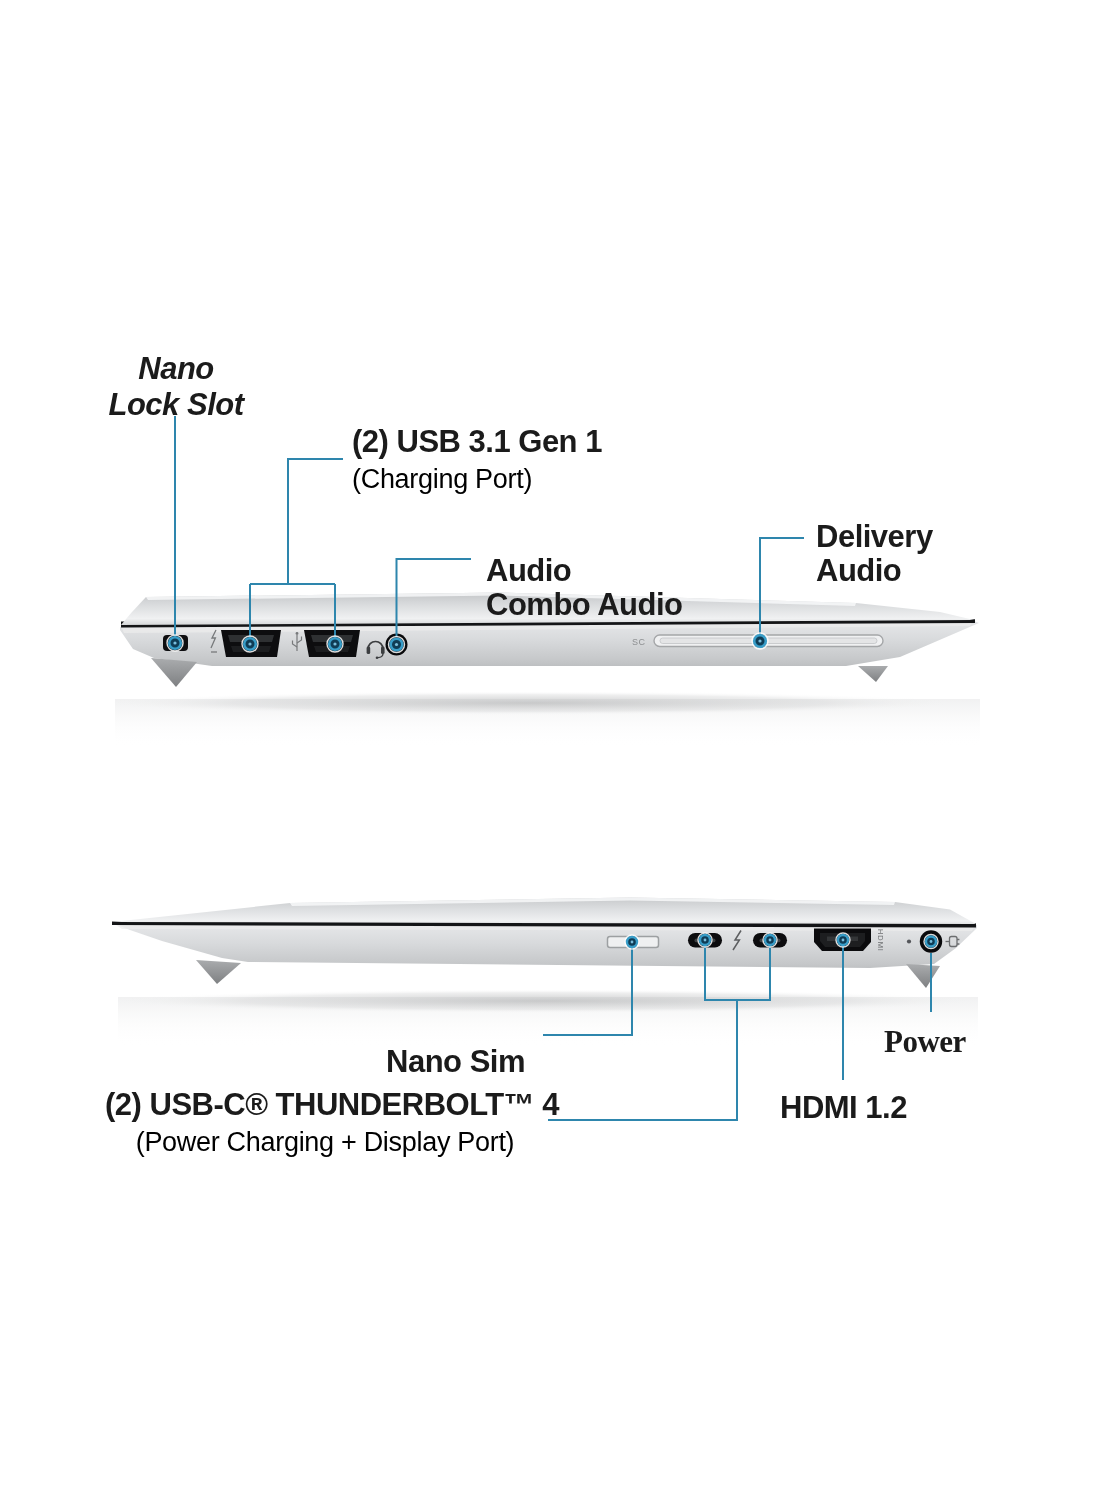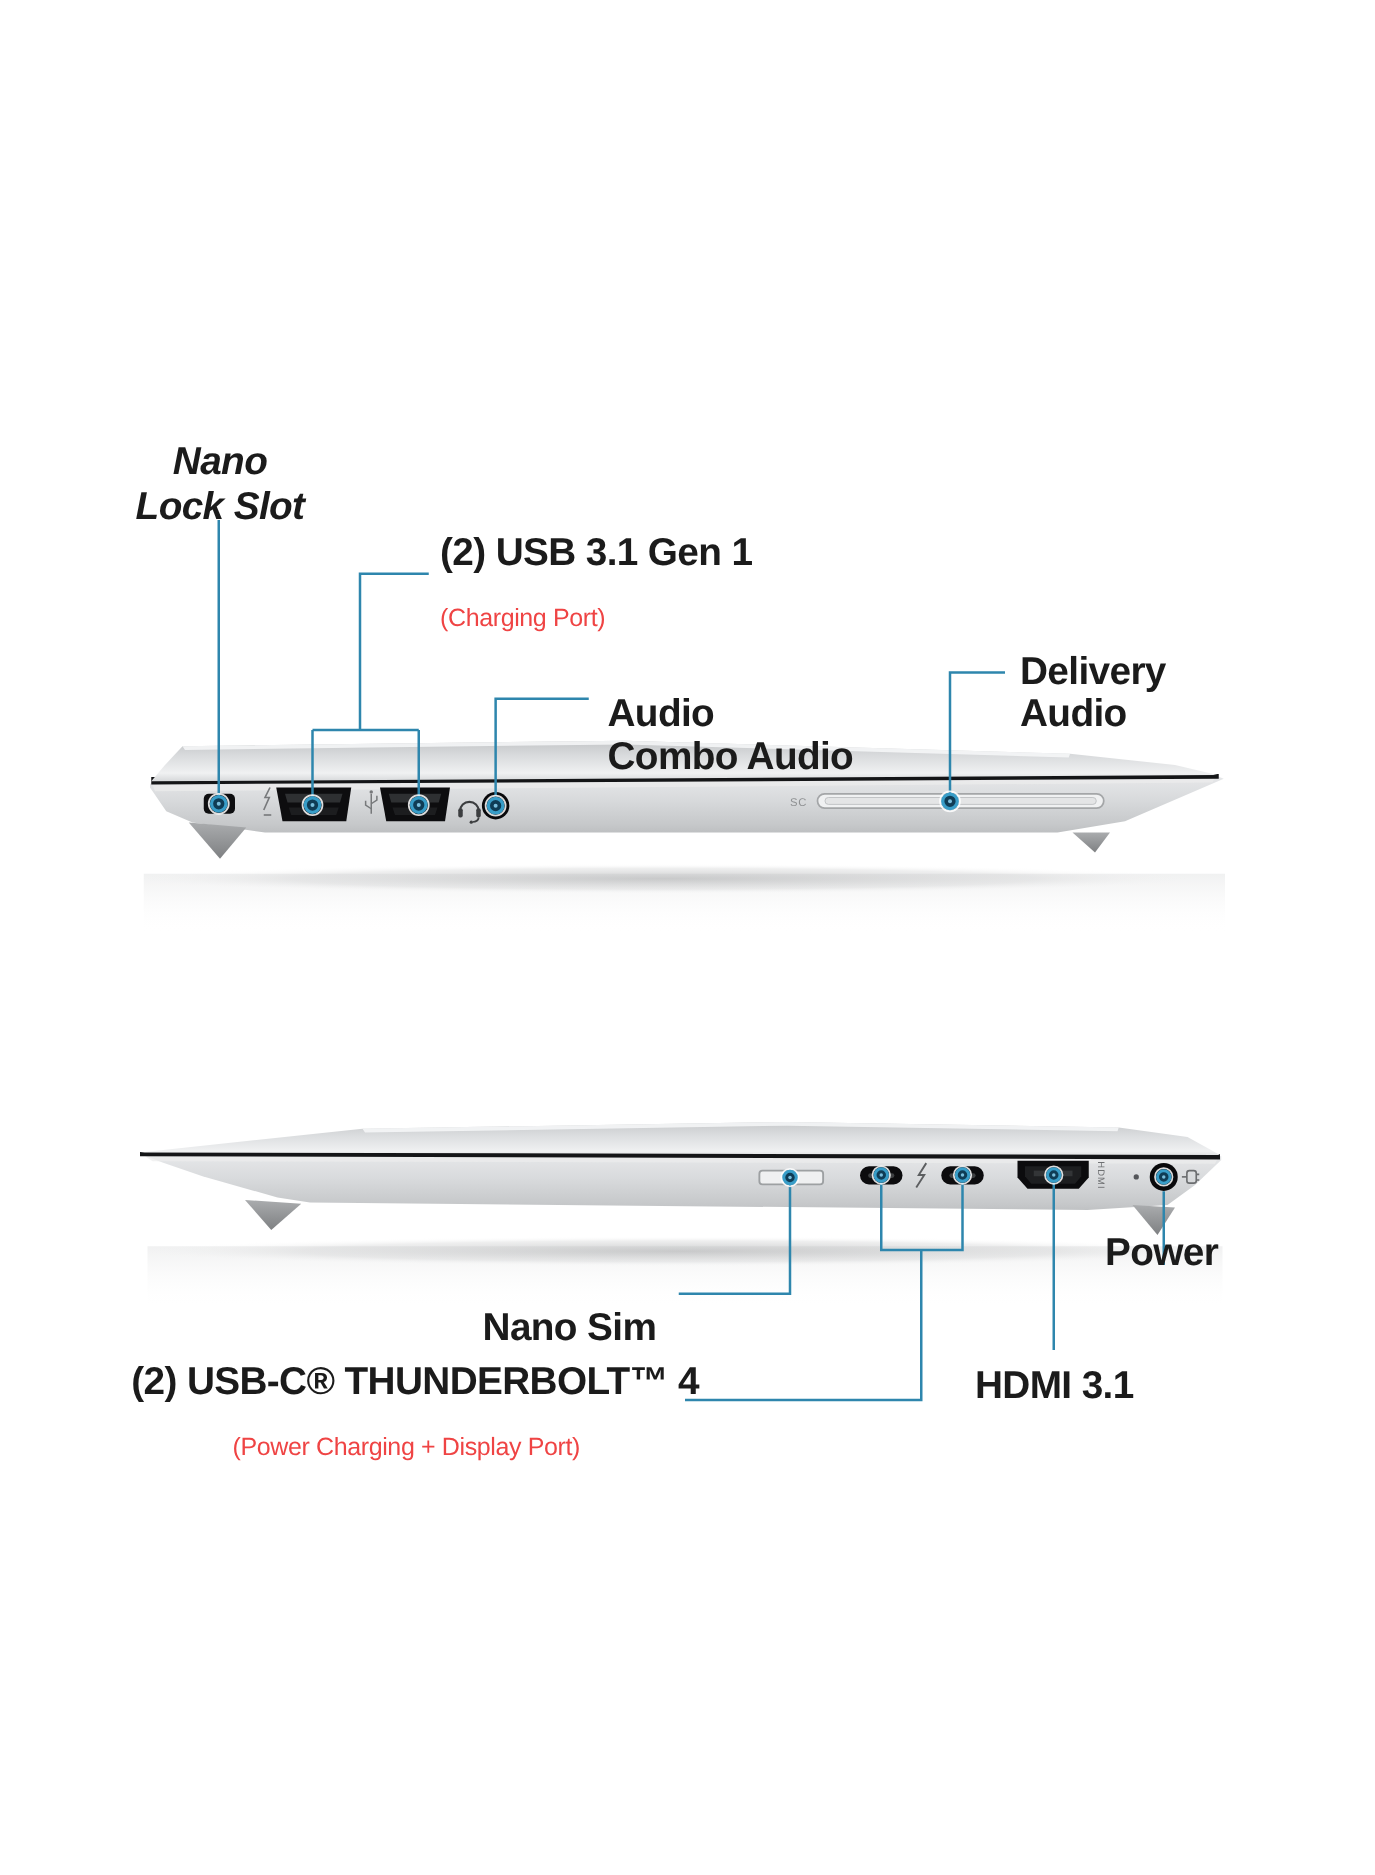--- a/index.html
+++ b/index.html
@@ -1,22 +1,22 @@
 <!DOCTYPE html>
 <html><head>
 <meta charset="utf-8">
 <style>
   html,body{margin:0;padding:0;background:#ffffff;}
   #stage{position:relative;width:1100px;height:1500px;background:#ffffff;overflow:hidden;
          font-family:"Liberation Sans", sans-serif;}
   #scene{position:absolute;left:0;top:0;}
   .lbl{position:absolute;color:#1b1b1b;font-weight:700;font-size:31px;
        letter-spacing:-0.5px;line-height:36px;white-space:nowrap;}
-  .lbl .sub{font-weight:400;font-size:20px;color:#ef4444;letter-spacing:-0.3px;
-            line-height:31px;margin-top:20px;}
+  .lbl .sub{font-weight:400;font-size:27px;color:#000000;letter-spacing:-0.3px;
+            line-height:31px;margin-top:4px;}
   .ctr{text-align:center;}
   .rgt{text-align:right;margin-top:28px;}
 </style>
 </head>
 <body>
 
 <div id="stage">
 
 <svg id="scene" width="1100" height="1500" viewBox="0 0 1100 1500">
   <defs>
@@ -255,20 +255,20 @@
   <div class="lbl rgt" style="left:300px;top:1016px;width:225px;">
     <div>Nano Sim</div>
   </div>
 
   <div class="lbl ctr" style="left:105px;top:1087px;width:440px;">
     <div>(2) USB-C® THUNDERBOLT™ 4</div>
     <div class="sub">(Power Charging + Display Port)</div>
   </div>
 
   <div class="lbl" style="left:780px;top:1090px;">
-    <div>HDMI 3.1</div>
-  </div>
-
-  <div class="lbl" style="left:884px;top:984px;">
+    <div>HDMI 1.2</div>
+  </div>
+
+  <div class="lbl" style="left:884px;top:1024px;font-family:Liberation Serif, serif;">
     <div>Power</div>
   </div>
 
 </div>
 
 </body></html>

